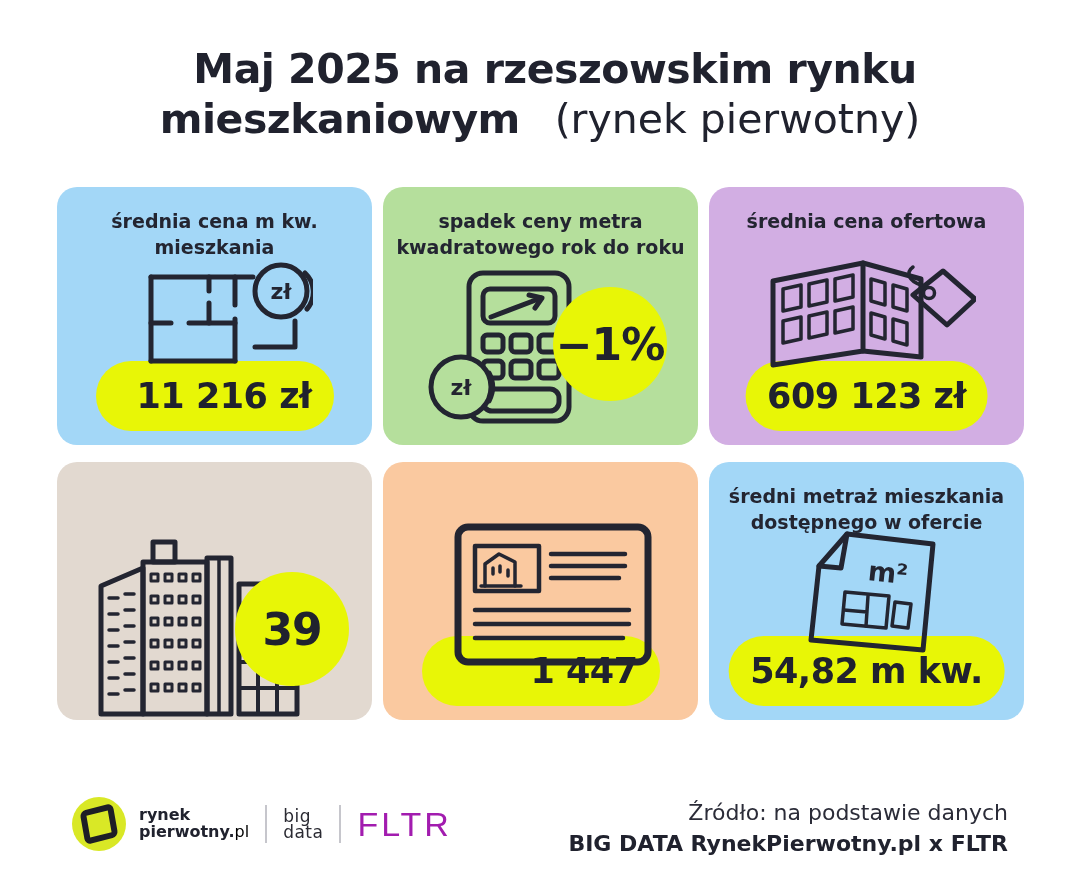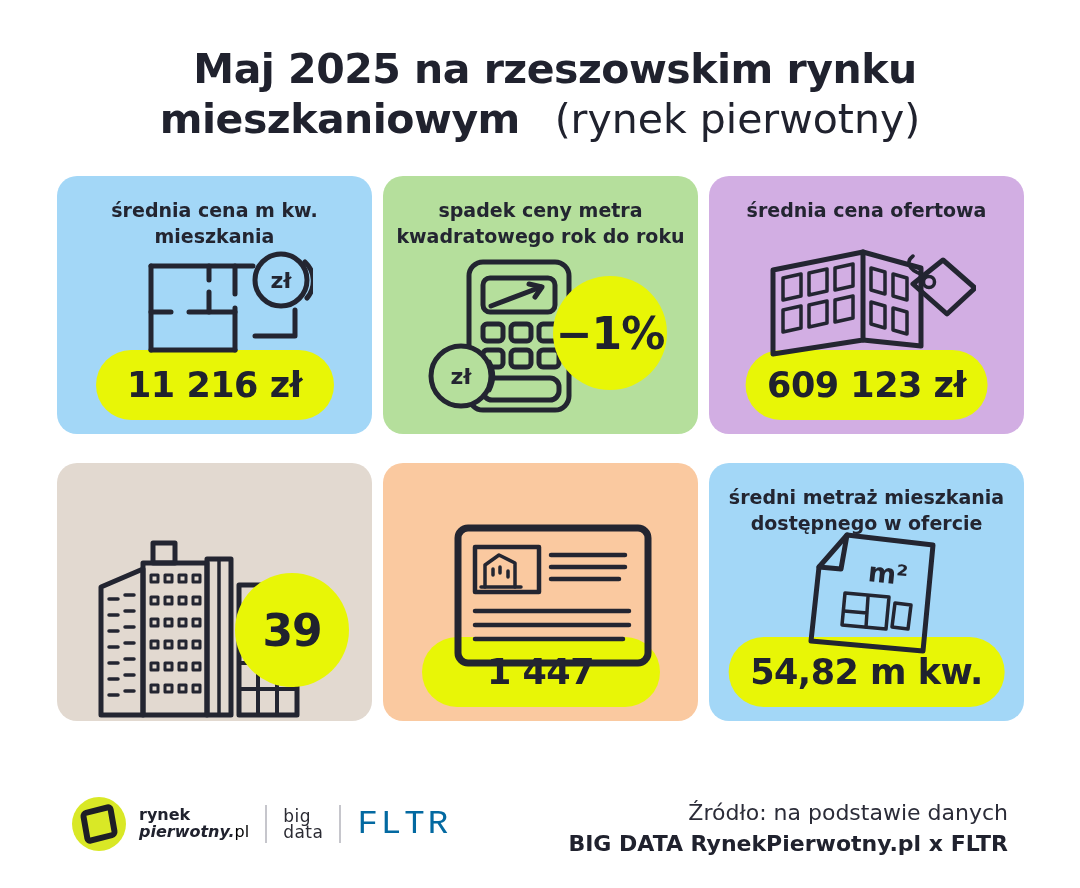--- a/index.html
+++ b/index.html
@@ -10,42 +10,42 @@
   
   .page-title{
     position:absolute;top:44px;left:70px;right:70px;margin:0;
     text-align:center;font-size:41px;line-height:1.22;font-weight:bold;
     color:#20222e;letter-spacing:-0.5px;
   }
   .page-title .title-main{font-weight:bold;margin-left:30px;}
   .page-title .title-suffix{font-weight:400;margin-left:21px;letter-spacing:0;}
   
   .grid{
-    position:absolute;top:176px;left:57px;
+    position:absolute;top:187px;left:57px;
     display:grid;grid-template-columns:repeat(3,315px);grid-auto-rows:258px;
-    gap:29px 11px;
+    gap:17px 11px;
   }
   .card{
     position:relative;border-radius:20px;background:var(--bg,#eee);overflow:hidden;
   }
   .card-label{
     margin:22px auto 0;max-width:290px;text-align:center;
     font-size:19px;line-height:1.35;font-weight:bold;color:#232531;
   }
   .card.n3 .card-label{max-width:208px;}
   .art{position:absolute;z-index:2;}
   .art svg{display:block;width:100%;height:100%;}
   .stroke{stroke:#232531;stroke-width:5;fill:none;stroke-linecap:round;stroke-linejoin:round;}
   .thin{stroke-width:3.5;}
   .svg-label{font-family:"DejaVu Sans",sans-serif;font-weight:bold;fill:#232531;stroke:none;text-anchor:middle;}
   .value-pill{
     position:absolute;left:50%;transform:translateX(-50%);bottom:14px;z-index:1;
     min-width:238px;height:70px;padding:0 22px;border-radius:999px;
     background:var(--accent,#e8f606);
-    display:flex;align-items:center;justify-content:center;
+    display:flex;align-items:center;justify-content:flex-end;
     font-size:35px;font-weight:bold;color:#20222e;letter-spacing:-0.5px;white-space:nowrap;
     box-sizing:border-box;
   }
   .value-circle{
     position:absolute;z-index:3;width:114px;height:114px;border-radius:50%;
     background:var(--accent,#e8f606);
     display:flex;align-items:center;justify-content:center;
     font-size:44px;font-weight:bold;color:#20222e;letter-spacing:-1px;
   }
   .n1 .value-circle{left:170px;top:100px;}
@@ -64,25 +64,25 @@
   .logo-mark{
     width:54px;height:54px;border-radius:50%;background:var(--logoyellow,#d9e826);
     display:flex;align-items:center;justify-content:center;flex:0 0 auto;
   }
   .logo-ring{
     width:22px;height:22px;border:6px solid #1d1e26;border-radius:6px;
     transform:rotate(-14deg) skewX(-4deg);
   }
   .brand-text{margin-left:13px;font-size:16px;line-height:1.05;color:#20222e;}
   .brand-line1{font-weight:bold;}
-  .brand-bold{font-weight:bold;font-style:italic;}
+  .brand-bold{font-weight:bold;}
   .brand-light{font-weight:400;color:#000000;}
   .v-sep{width:2px;height:38px;background:#c6c6cc;margin:0 16px;}
   .bigdata{font-size:17px;line-height:0.95;color:#2b2b33;letter-spacing:0.5px;}
-  .fltr{font-size:34px;color:#0369a1;letter-spacing:3px;font-family:Liberation Mono, monospace;}
+  .fltr{font-size:34px;color:#a21caf;letter-spacing:3px;font-family:Liberation Sans, sans-serif;}
   .footer-right{
     position:absolute;right:72px;top:798px;text-align:right;
     font-size:22px;line-height:1.4;color:#2b2c38;
   }
   .source-line2{font-weight:bold;color:#20222e;}
 </style>
 </head>
 <body>
 
 <div class="canvas" style="--accent: #e8f606;">

